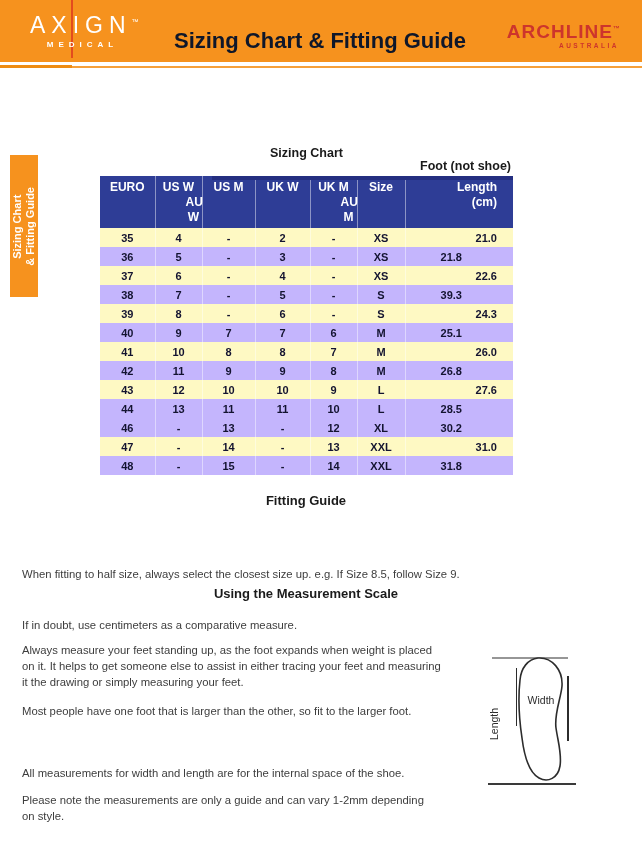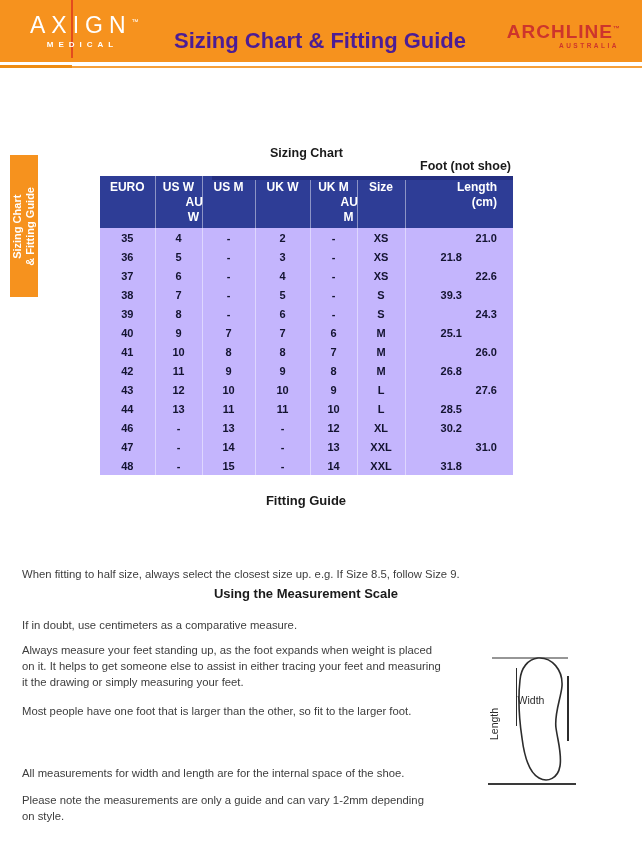--- a/index.html
+++ b/index.html
@@ -7,21 +7,21 @@
         font-family:"Liberation Sans", sans-serif;}
 
   
   .banner{position:absolute;left:0;top:0;width:642px;height:62px;background:#f6921e;}
   .brand-left{position:absolute;left:24px;top:9px;width:112px;text-align:center;color:#fff;}
   .brand-left .nm{font-size:23px;letter-spacing:6px;font-weight:400;line-height:26px;padding-left:6px;}
   .brand-left .nm sup{font-size:7px;letter-spacing:0;vertical-align:super;}
   .brand-left .sub{font-size:8px;font-weight:700;letter-spacing:5px;margin-top:2px;padding-left:5px;}
   .brand-line{position:absolute;left:71px;top:0;width:2px;height:58px;background:#e34b1e;}
   .banner-title{position:absolute;left:150px;top:28px;width:340px;text-align:center;
-        color:#4c1d95;font-weight:700;font-size:22px;}
+        color:#0f172a;font-weight:700;font-size:22px;}
   .brand-right{position:absolute;left:503px;top:19px;width:118px;text-align:right;color:#cd352c;}
   .brand-right .nm{font-size:19px;font-weight:700;letter-spacing:1px;line-height:20px;}
   .brand-right .nm sup{font-size:7px;vertical-align:super;}
   .brand-right .sub{font-size:6.5px;font-weight:700;letter-spacing:2.5px;margin-top:0;padding-right:2px;}
   .rule{position:absolute;left:0;top:66px;width:642px;height:2px;background:#f6a03a;}
   .rule-dark{position:absolute;left:0;top:65px;width:72px;height:3px;background:#ee8c13;}
 
   
   .side-tab{position:absolute;left:10px;top:155px;width:28px;height:142px;background:#f6921e;
         display:flex;align-items:center;justify-content:center;}
@@ -33,38 +33,38 @@
   .chart-title{position:absolute;left:0;top:1px;width:413px;text-align:center;
         font-weight:700;font-size:12.5px;color:#1a1a1a;}
   .foot-note{position:absolute;right:2px;top:14px;font-weight:700;font-size:12.5px;color:#1a1a1a;}
   .hdr-strip{position:absolute;left:112px;top:31px;width:301px;height:4px;background:#242e80;z-index:2;}
   table.sizing{position:absolute;left:0;top:31px;width:413px;border-collapse:collapse;table-layout:fixed;}
   table.sizing th{background:#2e3d96;color:#fff;font-weight:700;font-size:12px;line-height:15px;
         vertical-align:top;padding:4px 0 3px 0;text-align:center;}
   table.sizing th .sub{font-weight:700;margin-left:30px;}
   table.sizing td{height:19px;text-align:center;font-size:11px;font-weight:700;color:#131330;padding:0;}
   table.sizing th + th, table.sizing td + td{border-left:1px solid rgba(255,255,255,0.45);}
-  table.sizing tr.dark td{background:#c4b5fd;}
+  table.sizing tr.dark td{background:#fef9c3;}
   table.sizing tr.light td{background:#c4b5fd;text-align:center;}
   table.sizing th:last-child, table.sizing td:last-child{text-align:right;padding-right:16px;}
 
   
   .h-center{position:absolute;left:0;width:612px;text-align:center;font-weight:700;
         font-size:13px;color:#1a1a1a;}
   .para{position:absolute;left:22px;width:615px;font-size:11.3px;line-height:16px;
         color:#3d3d3d;white-space:pre-line;}
 
   
   .diagram{position:absolute;left:486px;top:648px;width:110px;height:148px;}
   .d-topline{position:absolute;left:6px;top:9px;width:76px;height:2px;background:#969696;}
   .d-botline{position:absolute;left:2px;top:135px;width:88px;height:2px;background:#3a3a3a;}
   .d-rline{position:absolute;left:81px;top:28px;width:2px;height:65px;background:#2c2c2c;}
   .d-lline{position:absolute;left:30px;top:20px;width:1px;height:58px;background:#2c2c2c;}
   .d-foot{position:absolute;left:20px;top:6px;}
-  .d-width{position:absolute;left:28px;top:46px;width:34px;text-align:center;
+  .d-width{position:absolute;left:38px;top:46px;width:34px;text-align:center;
         font-size:10.5px;color:#2c2c2c;}
   .d-length{position:absolute;left:2px;top:48px;height:44px;writing-mode:vertical-rl;
         transform:rotate(180deg);font-size:10.5px;color:#2c2c2c;}
 </style>
 </head>
 <body>
 
 <div class="page">
 
   <div class="banner">

